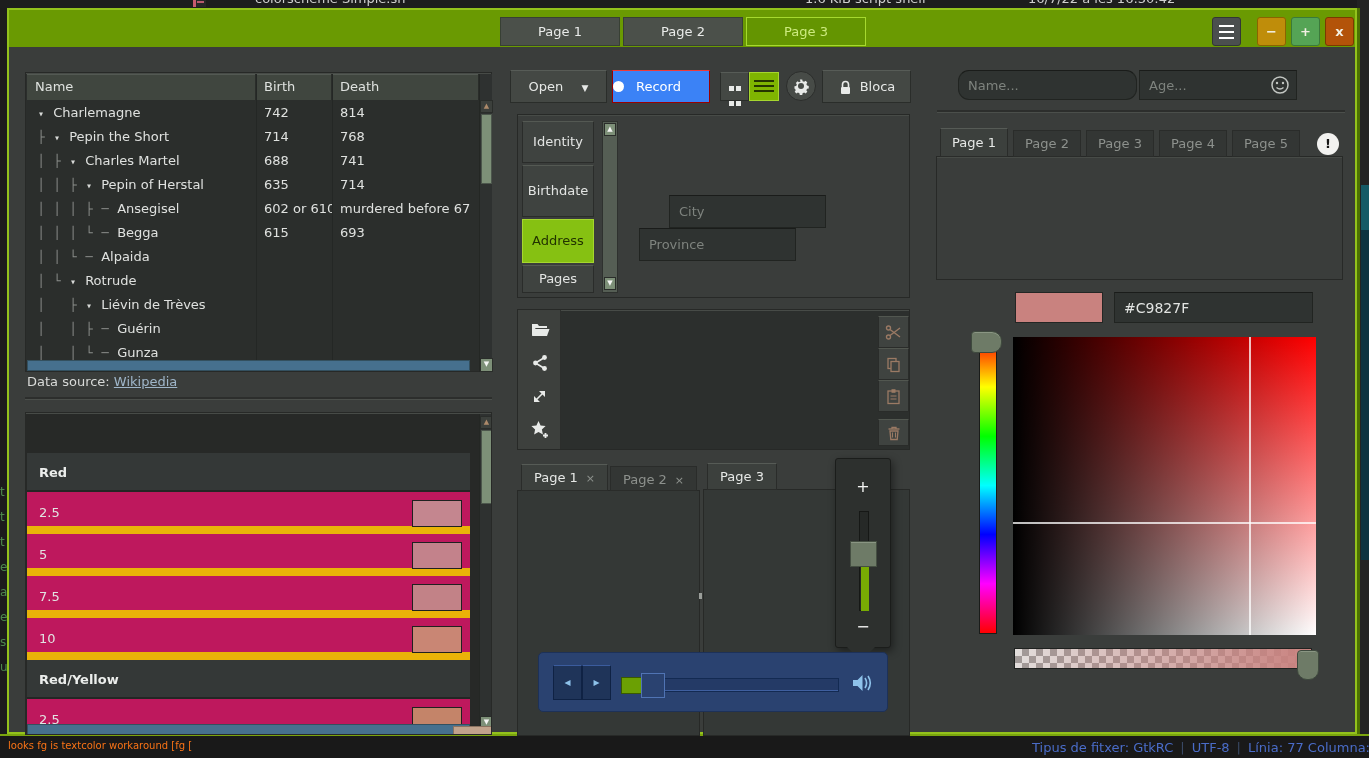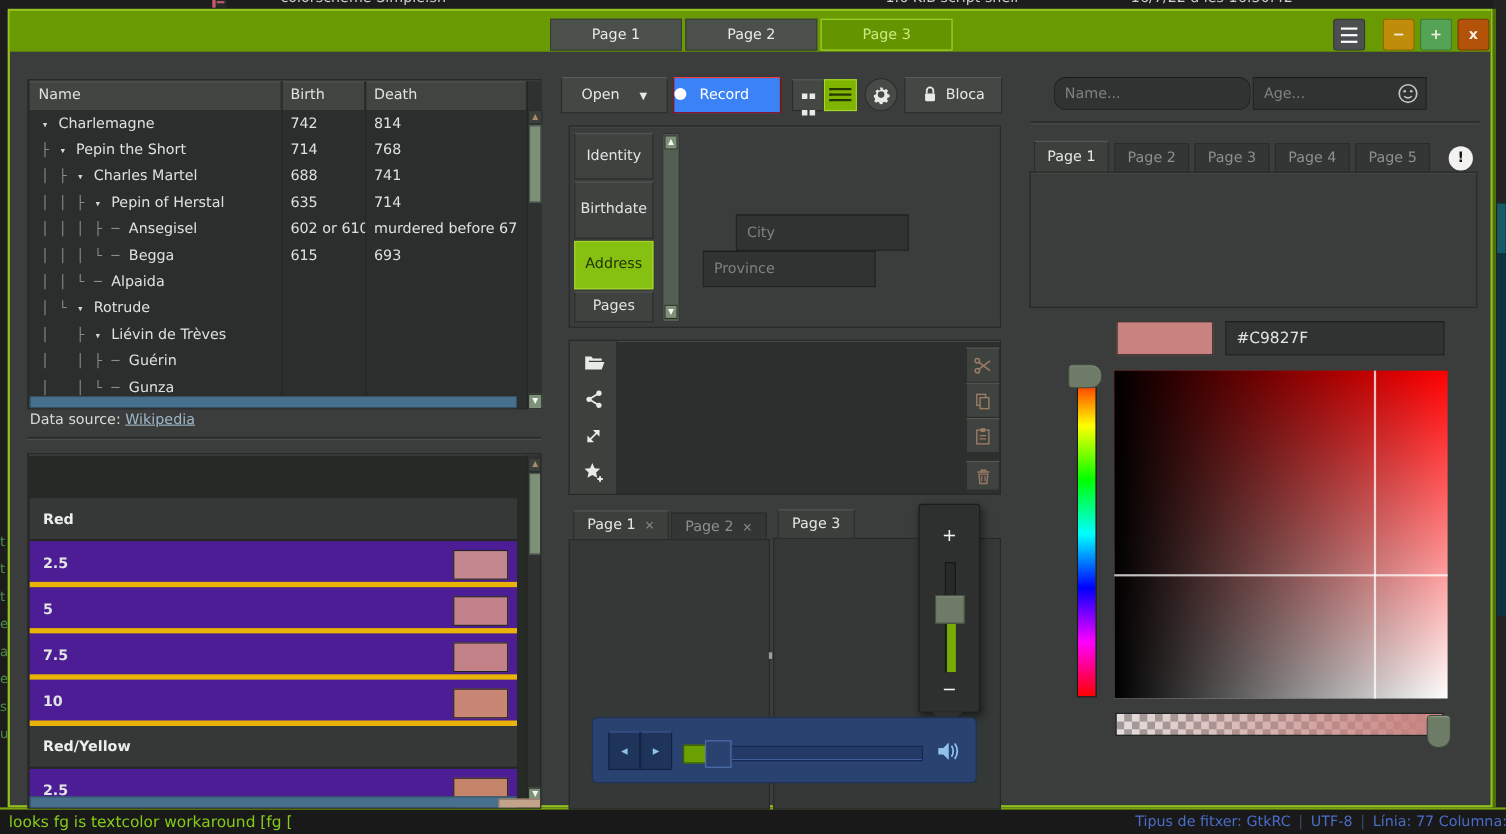--- a/index.html
+++ b/index.html
@@ -7,21 +7,21 @@
   .screen{position:relative;width:1369px;height:758px;overflow:hidden;
           font-family:"DejaVu Sans",sans-serif;font-size:13px;color:#dfe1df;background:#1c1c1c;}
   .abs{position:absolute;}
 
   
   .bg-top{left:0;top:0;width:1369px;height:8px;background:#1d1d1d;overflow:hidden;color:#cfcfcf;}
   .bg-top span{position:absolute;top:-9px;font-size:13px;white-space:nowrap;}
   .bg-script-icon{position:absolute;left:193px;top:0px;width:13px;height:7px;background:#272727;border-left:3px solid #c85a6e;}
   .bg-script-icon i{display:block;height:2px;margin:1px 2px 0 1px;background:#b85a6e;}
   .bg-bottom{left:0;top:734px;width:1369px;height:24px;background:#191919;border-top:2px solid #7ba50e;overflow:hidden;}
-  .bg-bottom .dim{position:absolute;left:8px;top:4px;color:#84cc16;font-size:14px;white-space:nowrap;}
+  .bg-bottom .dim{position:absolute;left:8px;top:4px;color:#f97316;font-size:10px;white-space:nowrap;}
   .bg-status{position:absolute;left:1032px;top:4px;color:#4a6cc8;font-size:13px;white-space:nowrap;}
   .bg-status .sep{color:#3a4a66;margin:0 7px;}
   .bg-right{left:1357px;top:0;width:12px;height:758px;background:#232323;overflow:hidden;}
   .bg-right .edge{position:absolute;left:0;top:8px;width:3px;height:726px;background:#4d7102;}
   .bg-right .teal1{position:absolute;left:4px;top:185px;width:8px;height:45px;background:#155a66;}
   .bg-right .teal2{position:absolute;left:4px;top:230px;width:8px;height:330px;background:#0d3340;}
   .bg-left-letters{left:0;top:480px;width:7px;height:254px;overflow:hidden;color:#4d8a4d;font-size:12px;line-height:25px;}
 
   
   .window{left:7px;top:8px;width:1350px;height:726px;background:#3a3d3b;border:2px solid #93c21c;}
@@ -66,22 +66,22 @@
   .thumb-tan{position:absolute;top:1px;height:9px;background:#c2a38c;border:1px solid #8a7260;}
   .datasource{left:27px;top:372px;color:#d8dad8;}
   .datasource a{color:#9fb6c9;text-decoration:underline;}
   .hsep{height:2px;background:#2c2e2c;box-shadow:0 1px 0 #4b4f4b;}
 
   
   .scale{left:25px;top:410px;width:467px;height:323px;background:#272927;overflow:hidden;}
   .scale-inner{position:absolute;left:1px;top:1px;width:443px;margin-top:39px;}
   .scale-head{height:39px;background:#343837;line-height:40px;font-weight:bold;color:#eceeec;
               padding-left:12px;border-bottom:2px solid #242624;}
-  .scale-row{height:42px;background:#4c1d95;border-bottom:5px solid #eab308;position:relative;
-             line-height:42px;padding-left:12px;color:#e2e4e2;font-weight:bold;}
+  .scale-row{height:42px;background:#be185d;border-bottom:8px solid #eab308;position:relative;
+             line-height:42px;padding-left:12px;color:#e2e4e2;}
   .scale-row .sw{position:absolute;right:8px;top:8px;width:50px;height:27px;border:1px solid #1f2120;}
 
   
   .mini-icon{display:inline-block;vertical-align:middle;}
   .record{background:#3b82f6;border:1px solid #9a0000;border-top-color:#ef3a3a;color:#fff;}
   .dot{display:inline-block;width:11px;height:11px;border-radius:50%;background:#fff;margin-right:12px;vertical-align:-1px;}
   .toggle-on{background:#7fb501;border:1px solid #a6d62f;}
   .gridic i{display:inline-block;width:5px;height:5px;background:#e8eae8;margin:1px;}
   .listic i{display:block;height:2px;background:#253600;margin:3px 4px;}
   .listic i b{display:inline-block;width:2px;height:2px;background:#253600;float:left;margin-right:3px;margin-top:0;}

